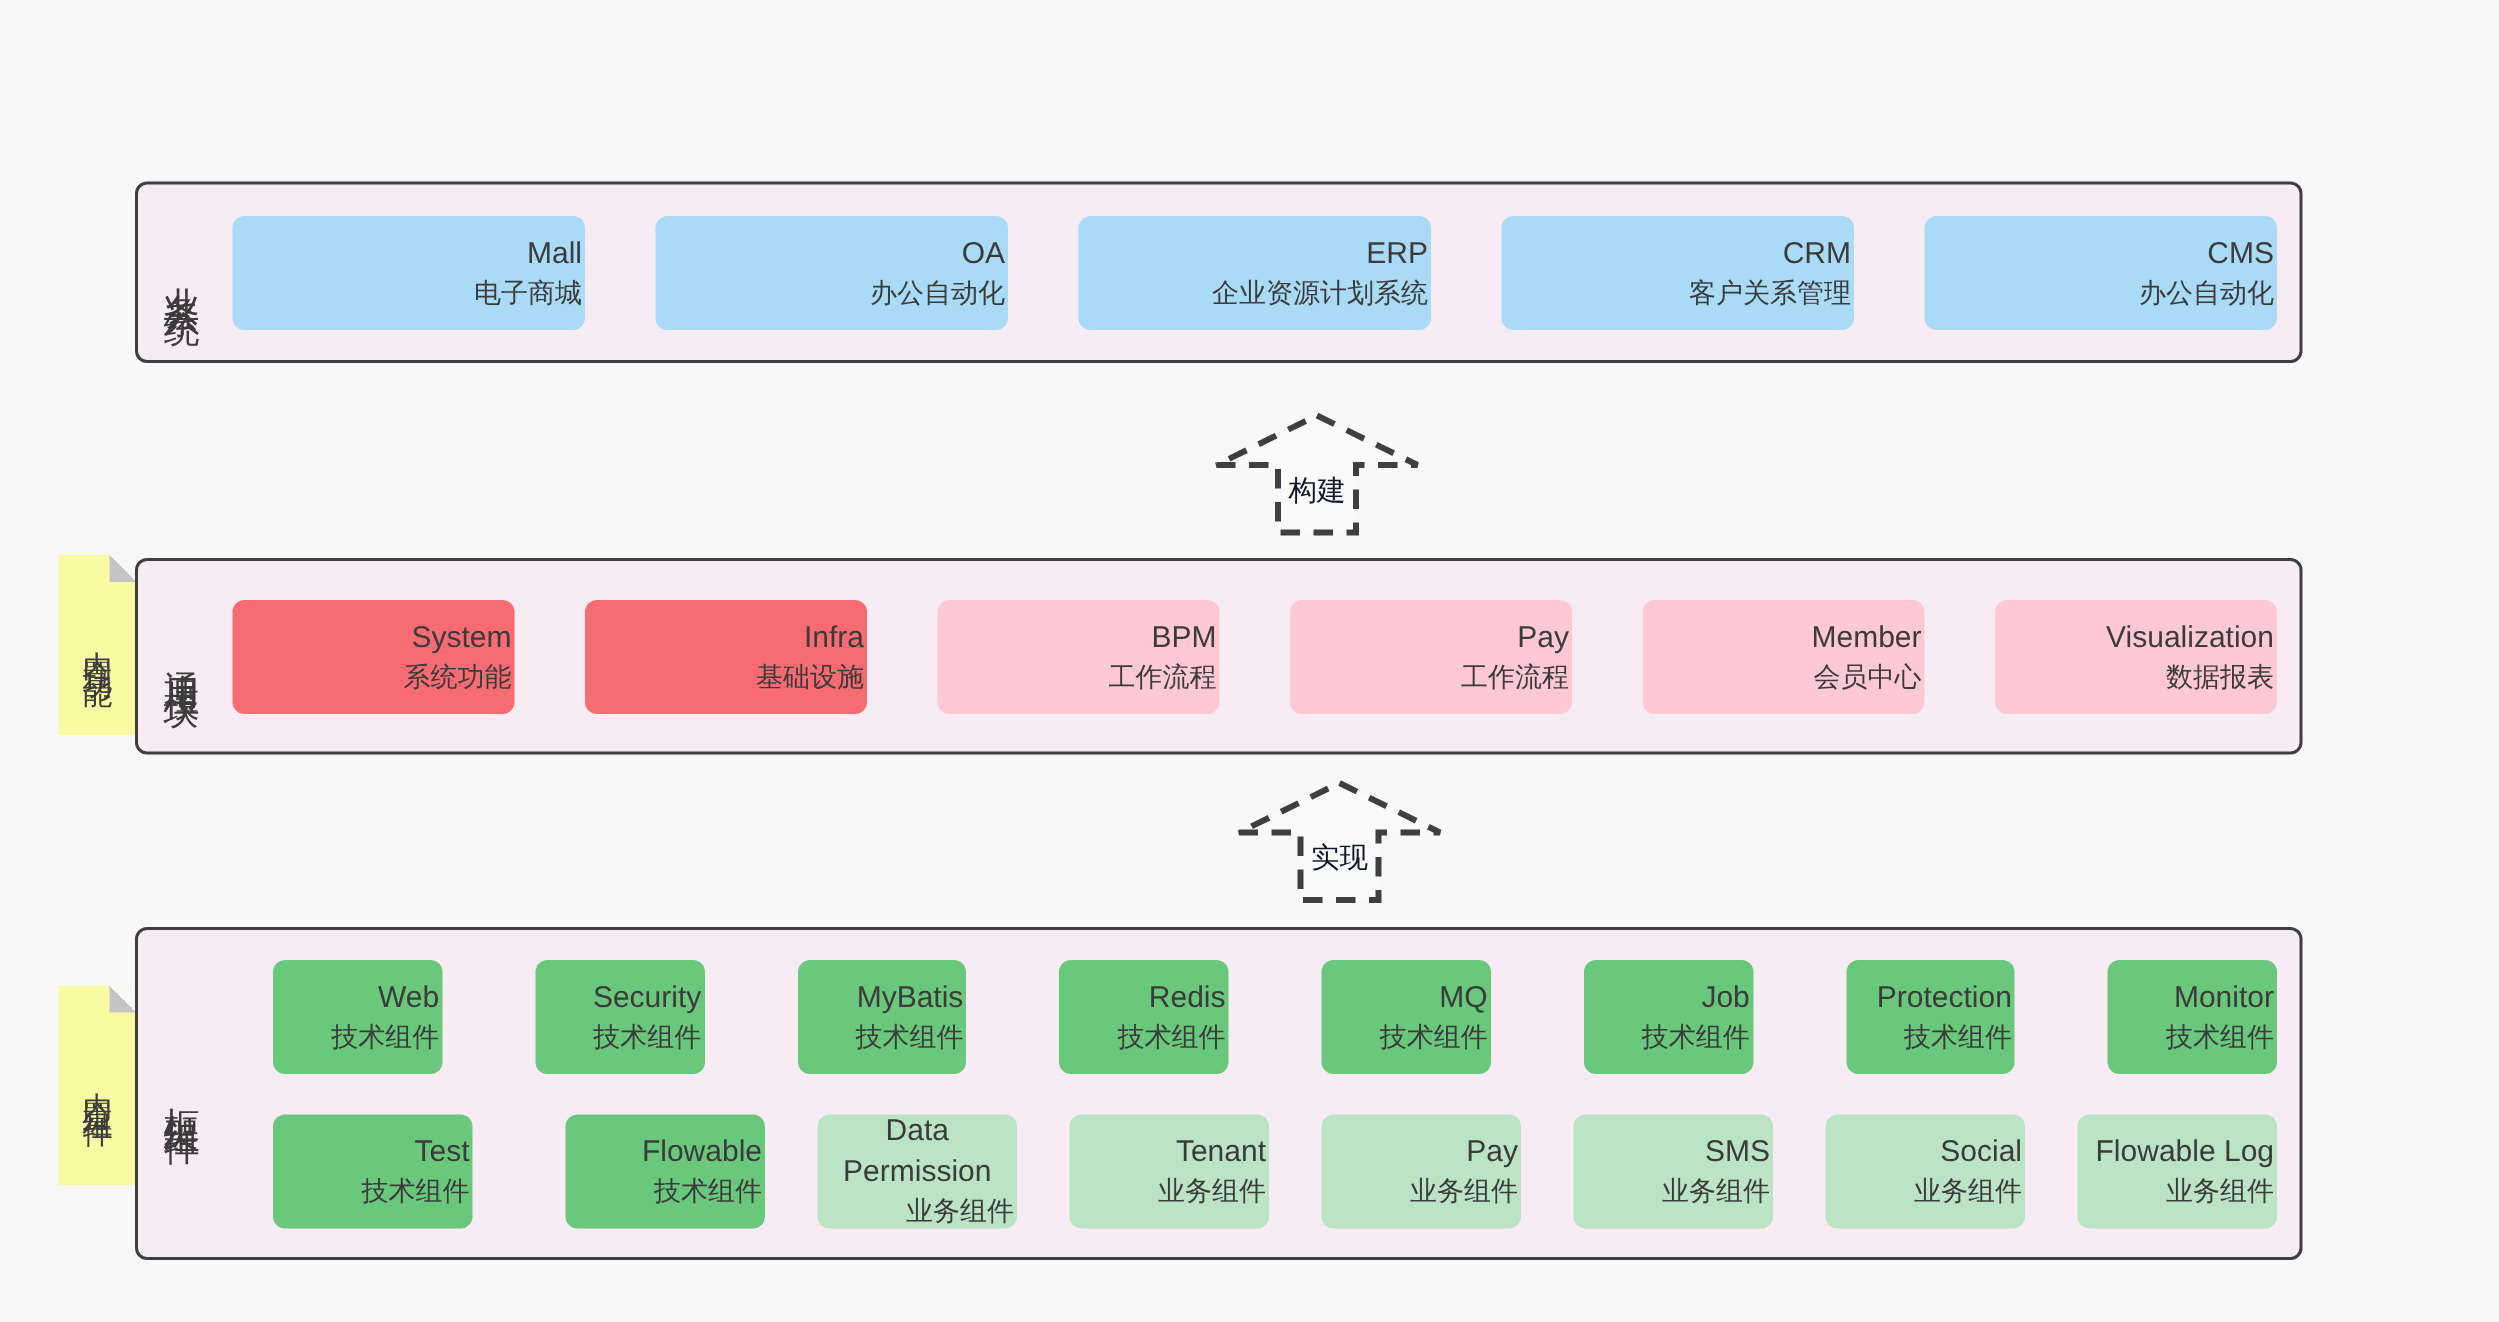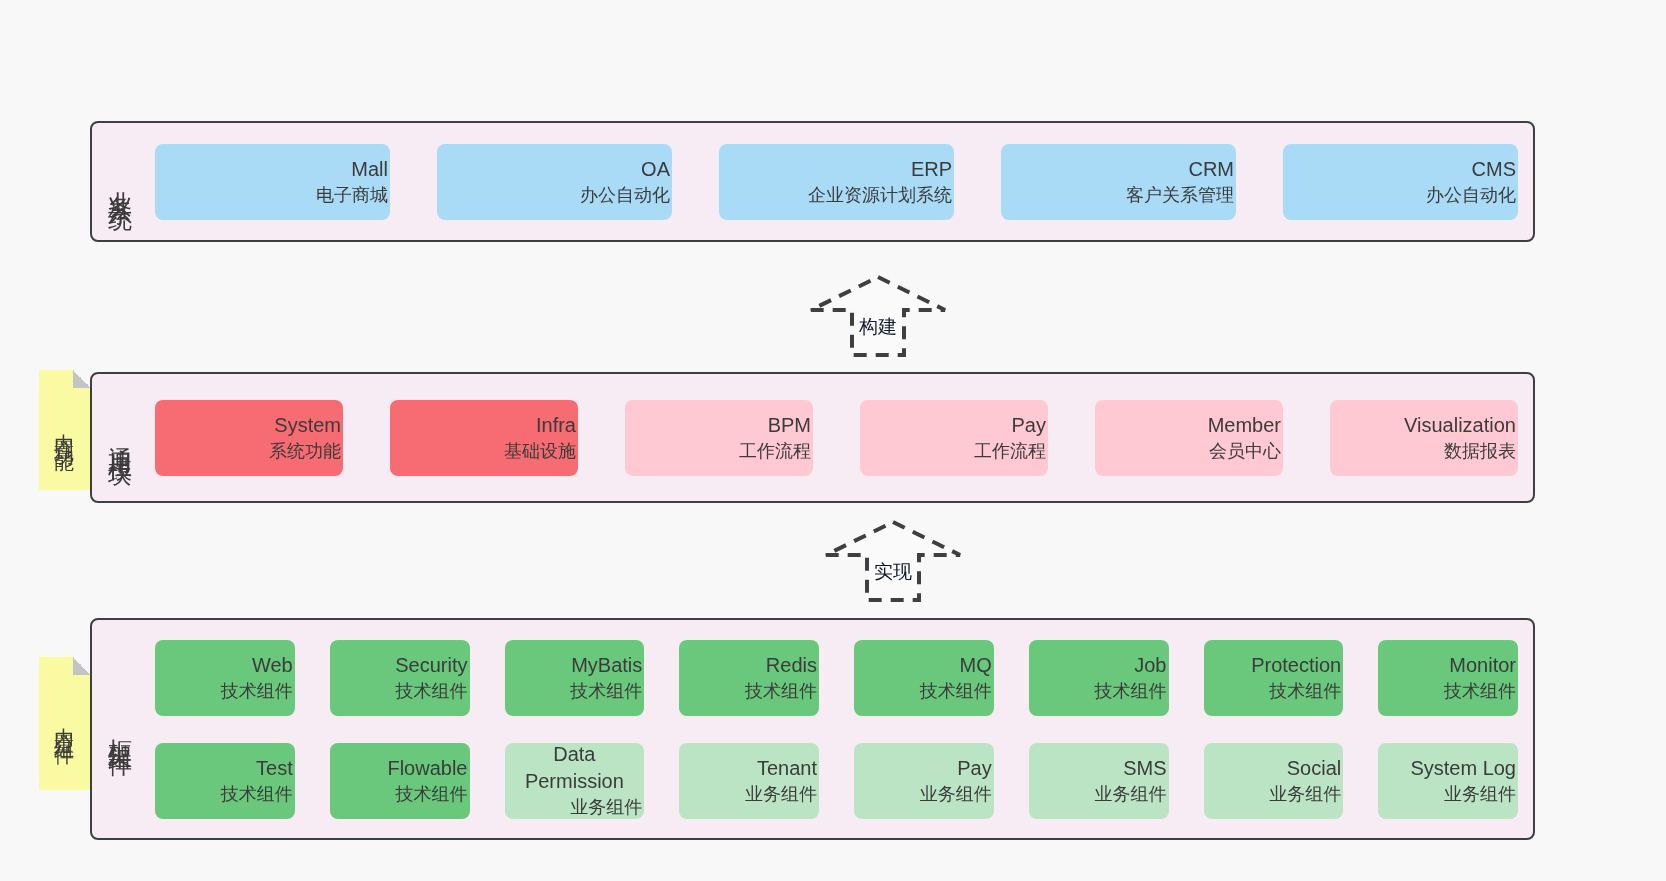--- a/index.html
+++ b/index.html
@@ -42,21 +42,21 @@
     flex:1; height:76px; border-radius:8px;
     display:flex; flex-direction:column; align-items:flex-end; justify-content:center;
     text-align:center; line-height:1.35; padding:2px;
   }
   .box-name { display:block; font-size:20px; }
   .box-desc { display:block; font-size:18px; }
 
   .v-blue       { background:#a9dbf7; }
   .v-red        { background:#f76b72; }
   .v-pink       { background:#fec9d3; }
-  .v-green      { background:#6ac87c; }
+  .v-green      { background:#6ac87c;margin-left:27px; }
   .v-lightgreen { background:#bae4c4; }
 
   
   .sticky {
     position:absolute; left:39px; width:52px;
     background:#fafaa3;
     display:flex; align-items:center; justify-content:center;
     z-index:0;
   }
   .sticky-modules    { top:370px; height:120px; }
@@ -224,19 +224,19 @@
       </div>
       <div class="box v-lightgreen">
         <span class="box-name">SMS</span>
         <span class="box-desc">业务组件</span>
       </div>
       <div class="box v-lightgreen">
         <span class="box-name">Social</span>
         <span class="box-desc">业务组件</span>
       </div>
       <div class="box v-lightgreen">
-        <span class="box-name">System Log</span>
+        <span class="box-name">Flowable Log</span>
         <span class="box-desc">业务组件</span>
       </div>
     </div>
   </section>
 
 </div>
 
 </body></html>

